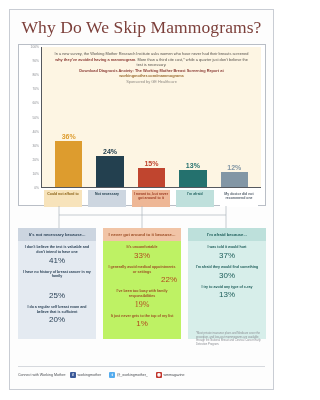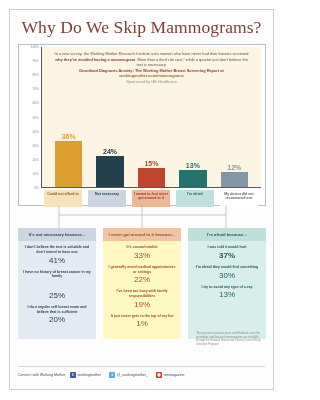--- a/index.html
+++ b/index.html
@@ -209,38 +209,38 @@
         <div class="phead" style="background: rgb(204, 213, 224); color: rgb(43, 66, 87);">It's not necessary because...</div>
         <div class="pbody">
           <div class="pq" style="color: rgb(43, 66, 87);">I don't believe the test is valuable and don't intend to have one</div>
           <div class="pv" style="color: rgb(43, 66, 87);">41%</div>
           <div class="pq" style="color: rgb(43, 66, 87);">I have no history of breast cancer in my family</div>
           <div class="pv" style="color: rgb(43, 66, 87); margin-top: 12px;">25%</div>
           <div class="pq" style="color: rgb(43, 66, 87);">I do a regular self breast exam and believe that is sufficient</div>
           <div class="pv" style="color: rgb(43, 66, 87);">20%</div>
         </div>
       </div>
-      <div class="panel" style="background: #fef9c3;">
+      <div class="panel" style="background: #bef264;">
         <div class="phead" style="background: rgb(241, 196, 166); color: rgb(156, 76, 36);">I never got around to it because...</div>
         <div class="pbody">
           <div class="pq" style="color: rgb(156, 76, 36);">It's uncomfortable</div>
           <div class="pv" style="color: rgb(177, 73, 31);">33%</div>
           <div class="pq" style="color: rgb(156, 76, 36);">I generally avoid medical appointments or settings</div>
-          <div class="pv" style="color: rgb(177, 73, 31);">22%</div>
+          <div class="pv" style="color: rgb(177, 73, 31); text-align: right;">22%</div>
           <div class="pq" style="color: rgb(156, 76, 36);">I've been too busy with family responsibilities</div>
-          <div class="pv" style="color: rgb(177, 73, 31);">19%</div>
+          <div class="pv" style="color: rgb(177, 73, 31); font-family: Liberation Serif, serif;">19%</div>
           <div class="pq" style="color: rgb(156, 76, 36);">It just never gets to the top of my list</div>
           <div class="pv" style="color: rgb(177, 73, 31);">1%</div>
         </div>
       </div>
       <div class="panel" style="background: rgb(215, 238, 234);">
         <div class="phead" style="background: rgb(189, 224, 219); color: rgb(28, 93, 89);">I'm afraid because...</div>
         <div class="pbody">
           <div class="pq" style="color: rgb(28, 93, 89);">I was told it would hurt</div>
-          <div class="pv" style="color: rgb(28, 93, 89); font-weight: bold;">37%</div>
+          <div class="pv" style="color: rgb(28, 93, 89);">37%</div>
           <div class="pq" style="color: rgb(28, 93, 89);">I'm afraid they would find something</div>
           <div class="pv" style="color: rgb(28, 93, 89);">30%</div>
           <div class="pq" style="color: rgb(28, 93, 89);">I try to avoid any type of x-ray</div>
           <div class="pv" style="color: rgb(28, 93, 89);">13%</div>
         </div>
       </div>
     </div>
 
   <div class="footnote">*Most private insurance plans and Medicare cover the procedure, and low-cost mammograms are available through the National Breast and Cervical Cancer Early Detection Program.</div>
 

